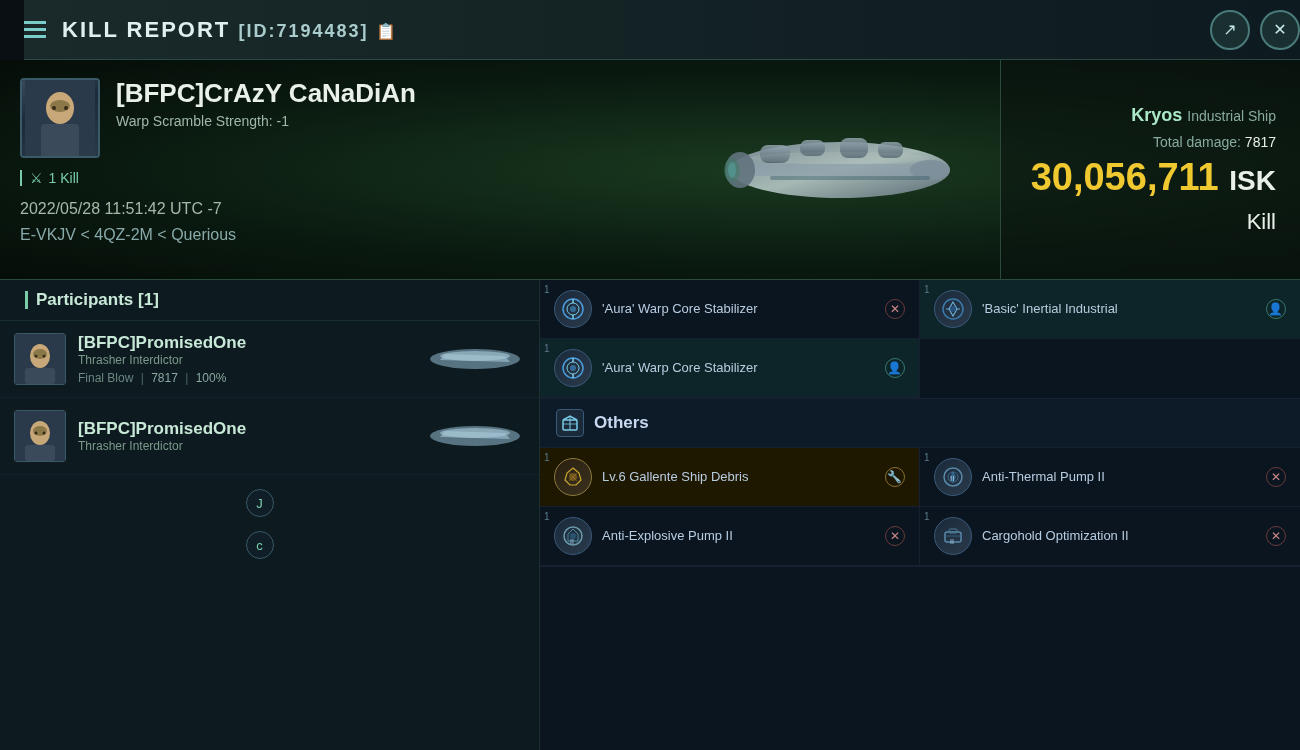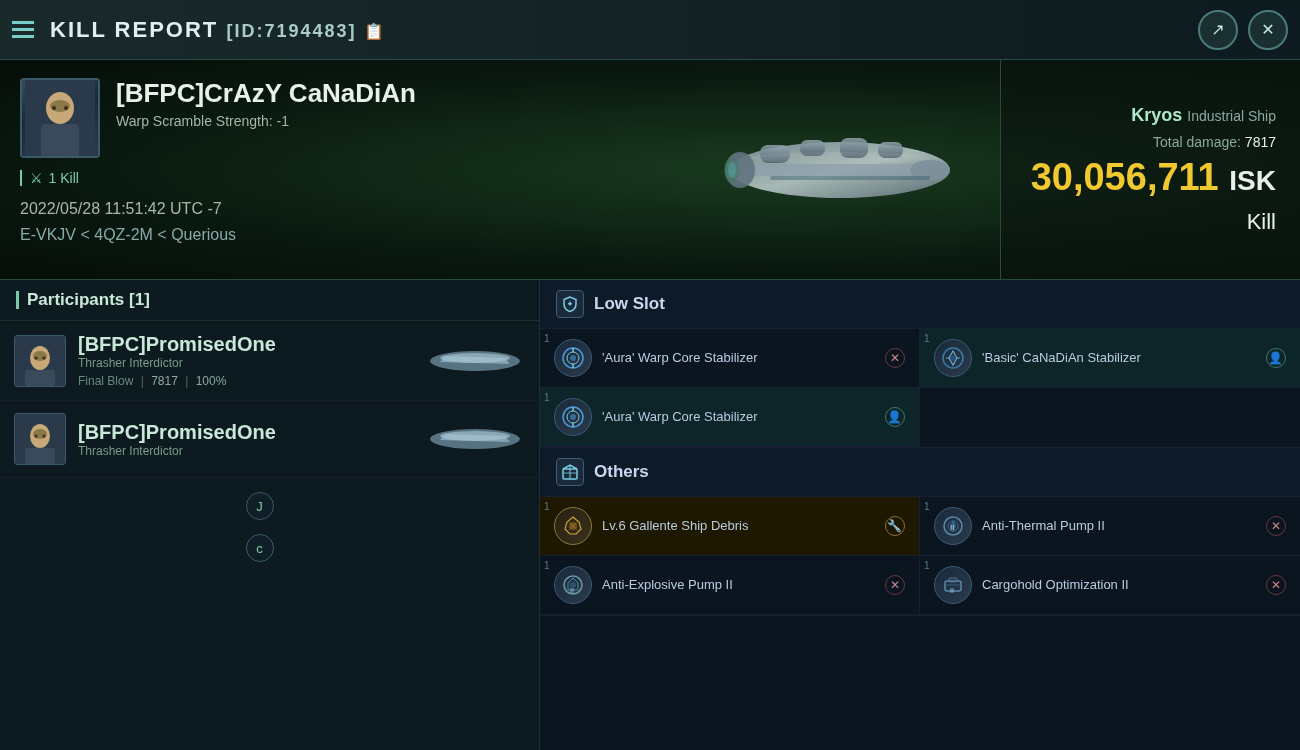--- a/index.html
+++ b/index.html
@@ -12,21 +12,22 @@
       overflow: hidden;
     }
 
     
     .header {
       display: flex;
       align-items: center;
       background: linear-gradient(90deg, #1a2a2a 0%, #0d1a1f 100%);
       border-bottom: 1px solid #2a4a4a;
       height: 60px;
-      padding: 0 12px;
+      padding: 0 0;
+      margin-left: 24px;
     }
     .header-menu-icon {
       display: flex;
       flex-direction: column;
       gap: 4px;
       margin-right: 16px;
       cursor: pointer;
     }
     .header-menu-icon span {
       display: block;
@@ -215,21 +216,21 @@
 
     
     .left-panel {
       width: 540px;
       border-right: 1px solid #1a3030;
       background: #0d1a1f;
       overflow-y: auto;
       flex-shrink: 0;
     }
     .panel-header {
-      padding: 10px 16px;
+      padding: 10px 25px;
       border-bottom: 1px solid #1a3030;
       display: flex;
       align-items: center;
       gap: 8px;
     }
     .panel-header::before {
       content: '';
       display: inline-block;
       width: 3px;
       height: 18px;
@@ -255,21 +256,21 @@
       border-radius: 3px;
       flex-shrink: 0;
       display: flex;
       align-items: center;
       justify-content: center;
     }
     .p-info {
       flex: 1;
     }
     .p-name {
-      font-size: 20px;
+      font-size: 17px;
       color: #c8e8d8;
       font-weight: bold;
     }
     .p-ship {
       font-size: 12px;
       color: #7a9a8a;
     }
     .p-stats {
       font-size: 12px;
       color: #8aa8a0;
@@ -578,30 +579,20 @@
     <div style="text-align:right; padding-right: 20px; padding-top:2px;">
       <div class="p-circle">
         <span>c</span>
       </div>
     </div>
   </div>
 
   <div class="right-panel scrollbar-style">
 
     <div class="slot-section">
-      <div class="slot-header">
-        <div class="slot-icon">
-          <svg width="18" height="18" viewBox="0 0 18 18">
-            <path d="M9 2L3 4.5V9c0 3.5 2.5 6.5 6 7.5 3.5-1 6-4 6-7.5V4.5L9 2z" fill="none" stroke="#7acce8" stroke-width="1.5"></path>
-            <rect x="7" y="8" width="4" height="1.5" rx="0.5" fill="#7acce8"></rect>
-            <rect x="8.25" y="6.5" width="1.5" height="4" rx="0.5" fill="#7acce8"></rect>
-          </svg>
-        </div>
-        <span class="slot-title">Low Slot</span>
-      </div>
       <div class="items-grid">
 
         <div class="item-cell">
           <span class="item-num">1</span>
           <div class="item-icon">
             <svg width="24" height="24" viewBox="0 0 24 24">
               <circle cx="12" cy="12" r="10" fill="none" stroke="#4a9adc" stroke-width="1.5"></circle>
               <circle cx="12" cy="12" r="6" fill="none" stroke="#7acce8" stroke-width="1"></circle>
               <circle cx="12" cy="12" r="3" fill="#3a7aaa" opacity="0.8"></circle>
               <line x1="12" y1="2" x2="12" y2="6" stroke="#7acce8" stroke-width="1.5"></line>
@@ -616,21 +607,21 @@
           <span class="item-num">1</span>
           <div class="item-icon">
             <svg width="24" height="24" viewBox="0 0 24 24">
               <circle cx="12" cy="12" r="10" fill="none" stroke="#3a7aaa" stroke-width="1.5"></circle>
               <polygon points="12,5 16,12 12,19 8,12" fill="none" stroke="#6aaace" stroke-width="1.2"></polygon>
               <circle cx="12" cy="12" r="3" fill="#2a5a8a" opacity="0.8"></circle>
               <line x1="5" y1="12" x2="9" y2="12" stroke="#6aaace" stroke-width="1"></line>
               <line x1="15" y1="12" x2="19" y2="12" stroke="#6aaace" stroke-width="1"></line>
             </svg>
           </div>
-          <span class="item-name">'Basic' CaNaDiAn Stabilizer</span>
+          <span class="item-name">'Basic' Inertial Industrial</span>
           <div class="item-action person">👤</div>
         </div>
 
         <div class="item-cell highlighted-teal" style="border-top: none;">
           <span class="item-num">1</span>
           <div class="item-icon">
             <svg width="24" height="24" viewBox="0 0 24 24">
               <circle cx="12" cy="12" r="10" fill="none" stroke="#4a9adc" stroke-width="1.5"></circle>
               <circle cx="12" cy="12" r="6" fill="none" stroke="#7acce8" stroke-width="1"></circle>
               <circle cx="12" cy="12" r="3" fill="#3a7aaa" opacity="0.8"></circle>

